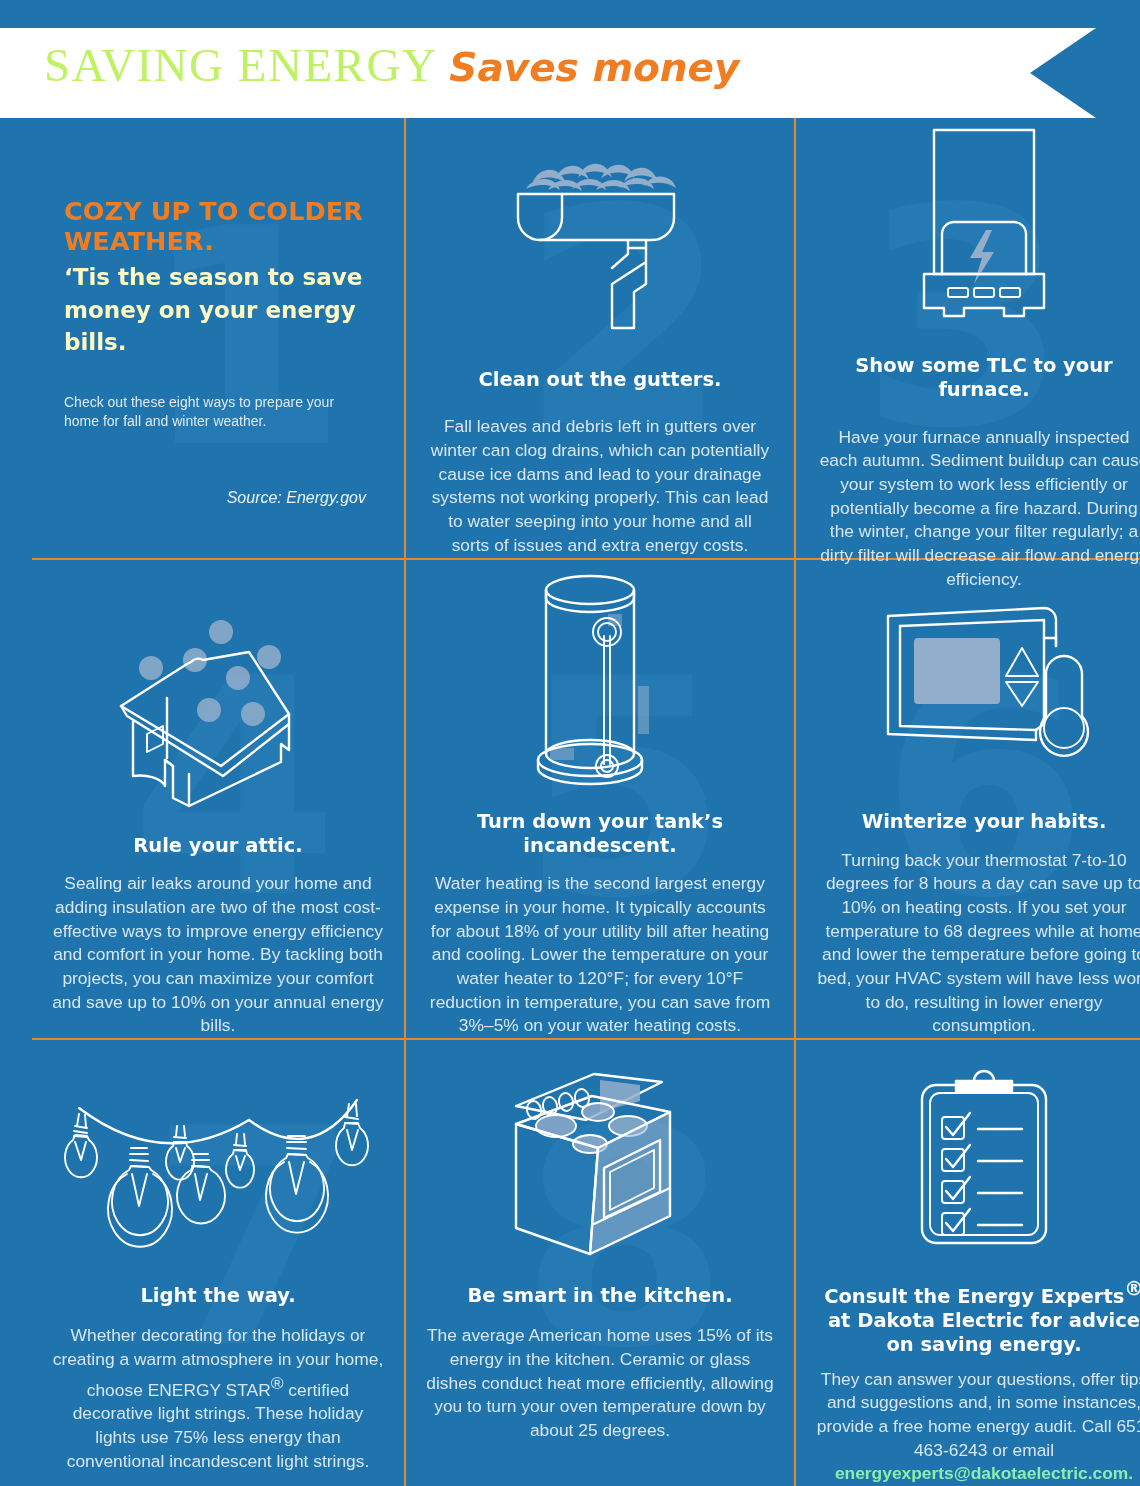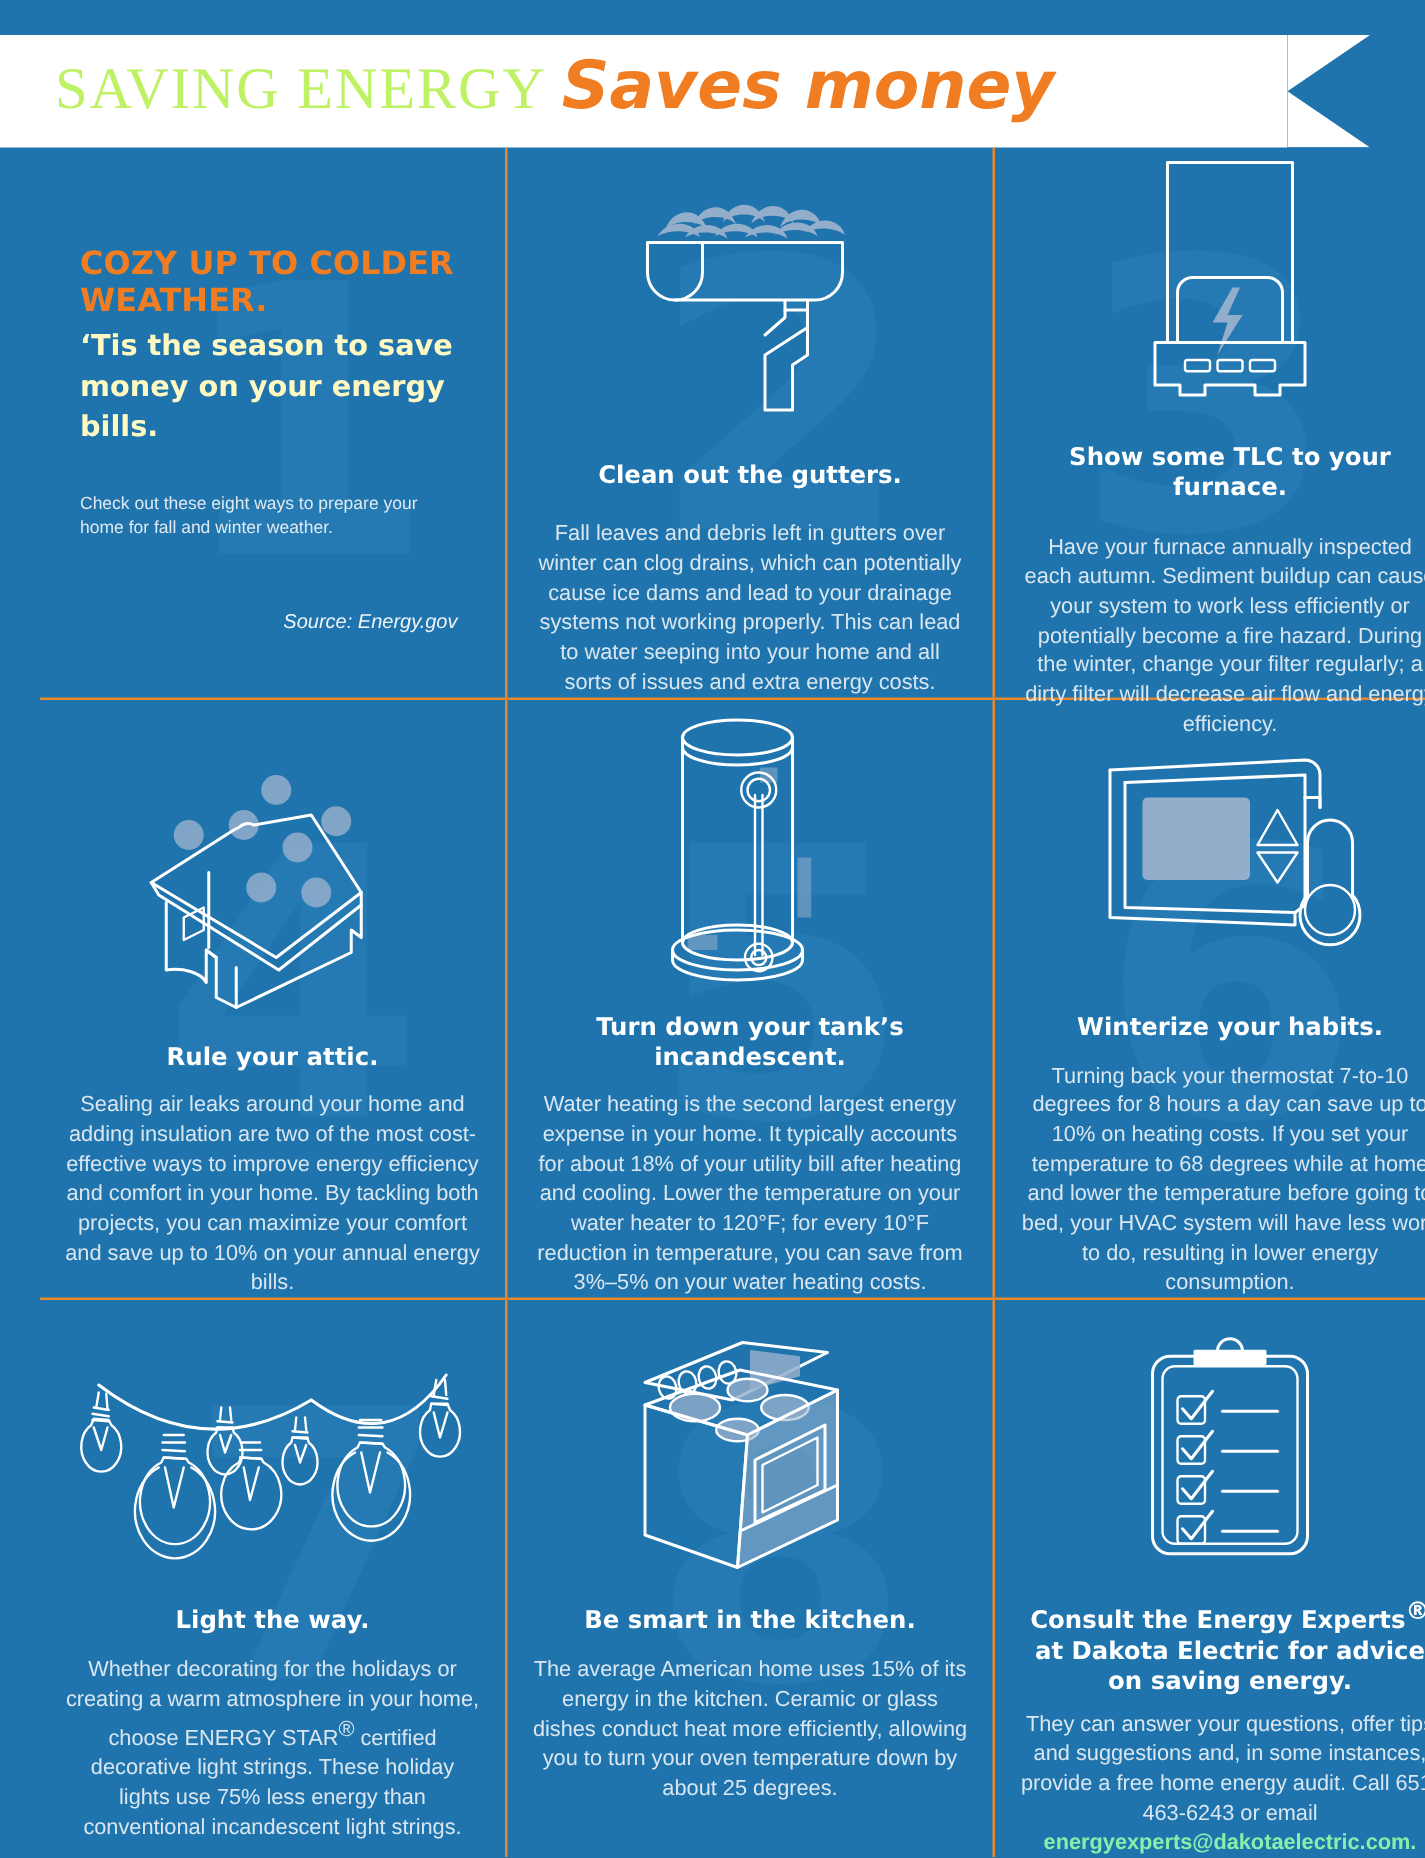--- a/index.html
+++ b/index.html
@@ -68,21 +68,21 @@
     font-family: "Liberation Serif", serif;
     font-size: 47px;
     letter-spacing: 1.5px;
     color: #bef264;
     vertical-align: baseline;
   }
   .title-accent {
     font-family: "DejaVu Sans", sans-serif;
     font-style: italic;
     font-weight: 700;
-    font-size: 53px;
+    font-size: 39px;
     color: #f07d22;
     margin-left: 12px;
     vertical-align: baseline;
   }
 
   
   .grid {
     position: absolute;
     top: 118px; left: 0;
     width: 1140px;

